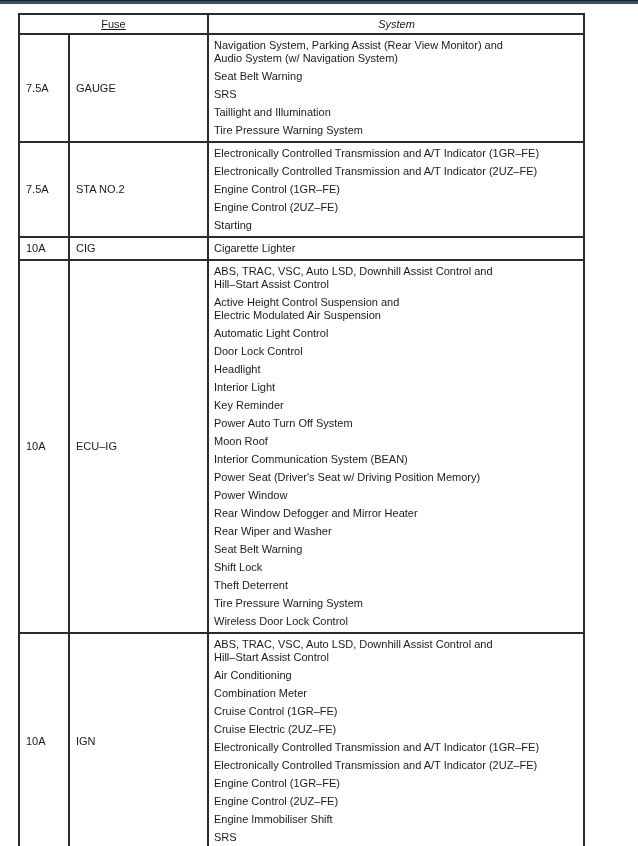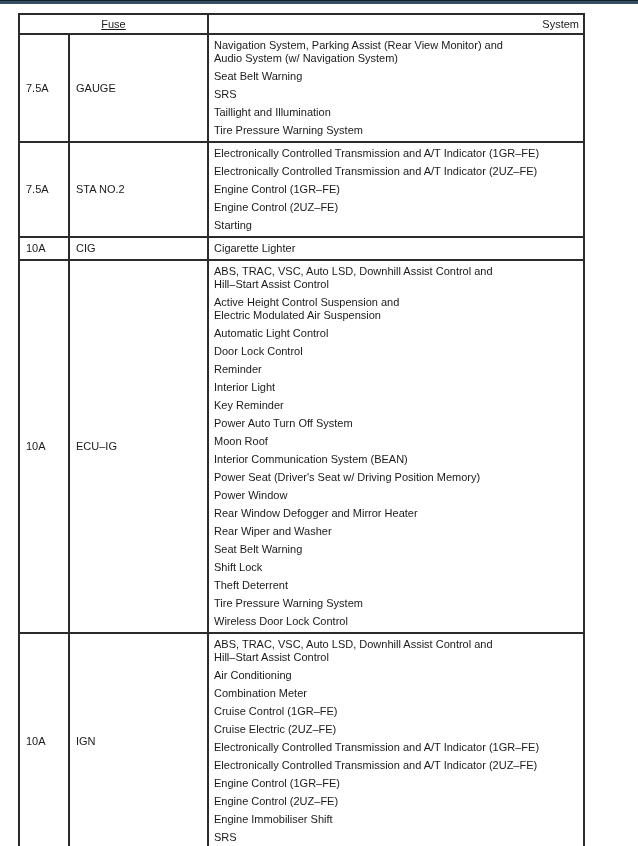--- a/index.html
+++ b/index.html
@@ -37,22 +37,23 @@
     border: 2px solid #2b2b2b;
     font-weight: normal;
     overflow: hidden;
   }
   th.fuse-header {
     text-align: center;
     padding: 3px 4px 2px 4px;
     text-decoration: underline;
   }
   th.system-header {
-    text-align: right;
+    text-align: center;
     padding: 3px 4px 2px 5px;
+    font-style: italic;
   }
   td.amp-cell {
     vertical-align: middle;
     padding: 2px 4px 2px 6px;
   }
   td.name-cell {
     vertical-align: middle;
     padding: 2px 8px 2px 6px;
   }
   td.systems-cell {
@@ -117,21 +118,21 @@
       <tr>
         <td class="amp-cell">10A</td>
         <td class="name-cell">ECU–IG</td>
         <td class="systems-cell">
           <div class="sys-item">ABS, TRAC, VSC, Auto LSD, Downhill Assist Control and
 Hill–Start Assist Control</div>
           <div class="sys-item">Active Height Control Suspension and
 Electric Modulated Air Suspension</div>
           <div class="sys-item">Automatic Light Control</div>
           <div class="sys-item">Door Lock Control</div>
-          <div class="sys-item">Reminder</div>
+          <div class="sys-item">Headlight</div>
           <div class="sys-item">Interior Light</div>
           <div class="sys-item">Key Reminder</div>
           <div class="sys-item">Power Auto Turn Off System</div>
           <div class="sys-item">Moon Roof</div>
           <div class="sys-item">Interior Communication System (BEAN)</div>
           <div class="sys-item">Power Seat (Driver's Seat w/ Driving Position Memory)</div>
           <div class="sys-item">Power Window</div>
           <div class="sys-item">Rear Window Defogger and Mirror Heater</div>
           <div class="sys-item">Rear Wiper and Washer</div>
           <div class="sys-item">Seat Belt Warning</div>

